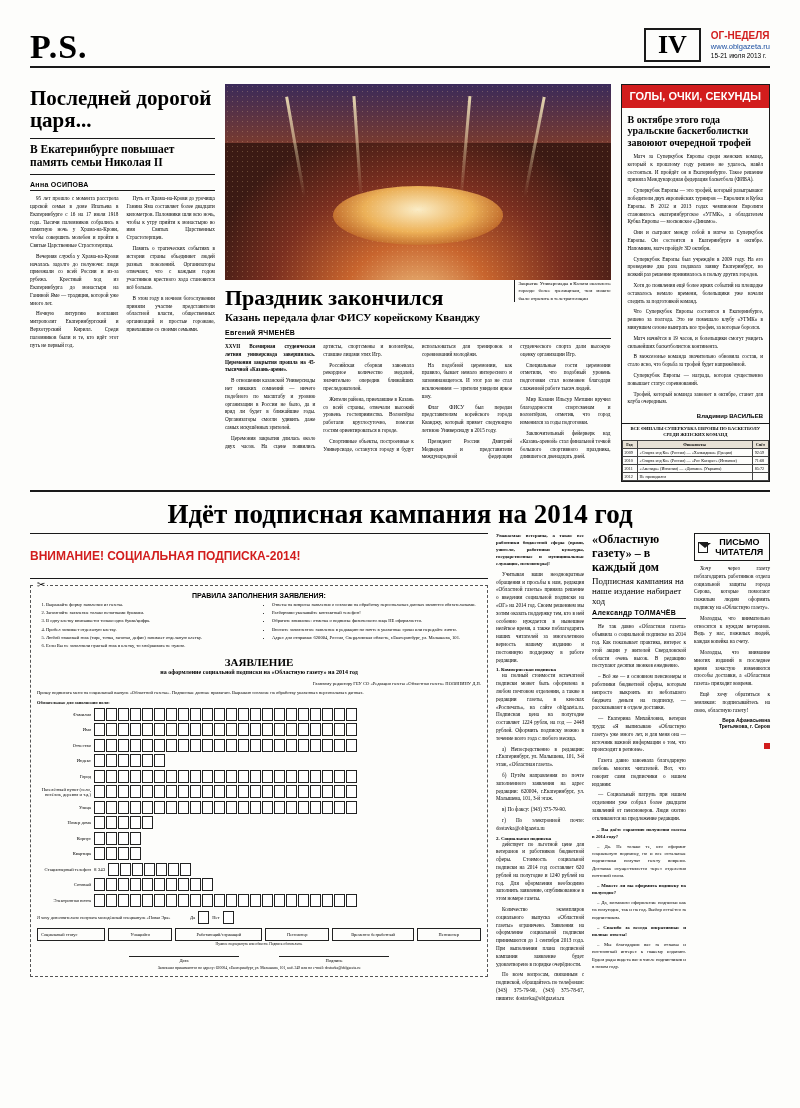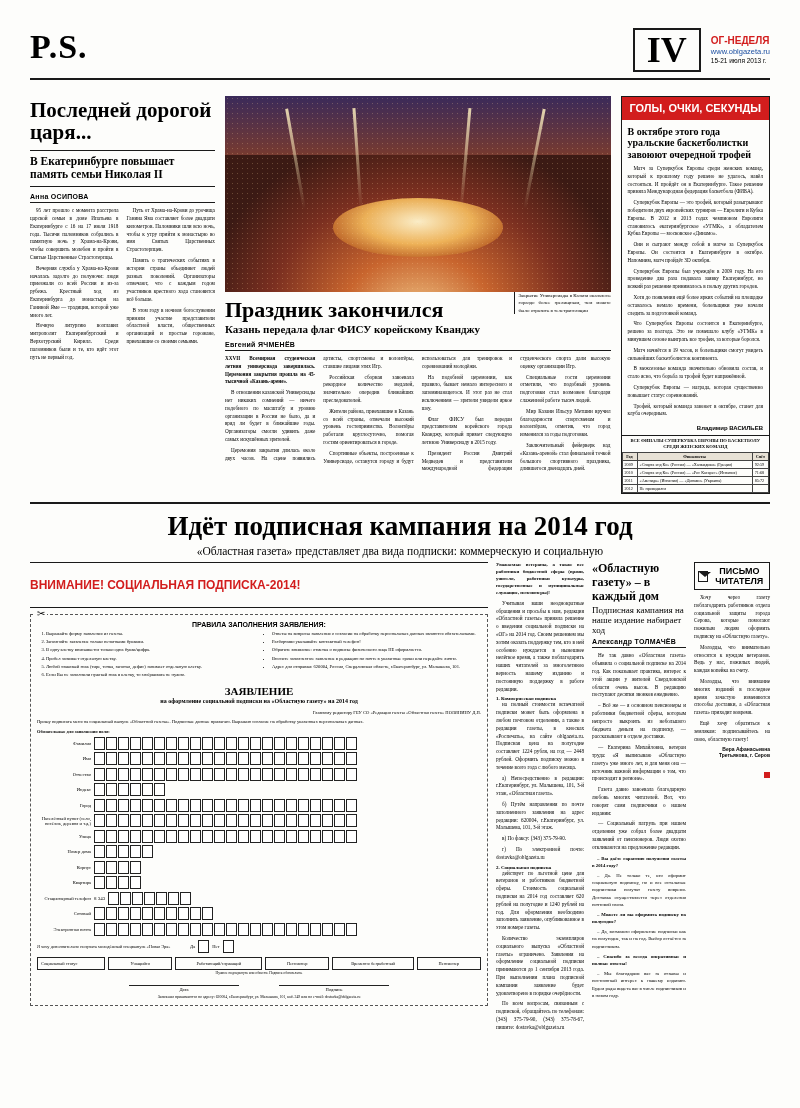--- a/index.html
+++ b/index.html
@@ -1,21 +1,21 @@
 <!DOCTYPE html>
 <html><head>
 <meta charset="utf-8">
 <style>
   html,body{margin:0;padding:0;background:#b9b9b9;}
   body{font-family:"Liberation Serif",serif;}
   .page{width:800px;height:1108px;background:#fdfdfb;position:relative;overflow:hidden;box-sizing:border-box;padding:28px 30px 10px 30px;}
-  .masthead{display:flex;align-items:flex-start;justify-content:space-between;border-bottom:2px solid #1a1a1a;padding-bottom:6px;}
+  .masthead{display:flex;align-items:flex-start;justify-content:space-between;border-bottom:2px solid #1a1a1a;}
   .ps-logo{font-family:"Liberation Serif",serif;font-size:34px;font-weight:bold;letter-spacing:1px;}
   .mast-right{display:flex;align-items:center;gap:10px;}
-  .roman{font-family:"Liberation Serif",serif;font-size:36px;font-weight:bold;border:2px solid #1a1a1a;padding:2px 12px;line-height:1;}
+  .roman{font-family:"Liberation Serif",serif;font-size:26px;font-weight:bold;border:2px solid #1a1a1a;padding:2px 12px;line-height:1;}
   .mast-brand{font-size:9px;line-height:1.35;}
   .mast-brand .b1{font-weight:bold;font-size:10px;color:#d21d1d;font-family:"Liberation Sans",sans-serif;}
   .mast-brand .b2{color:#1c4fa1;font-size:7.5px;font-family:"Liberation Sans",sans-serif;}
   .mast-brand .b3{font-size:6.5px;font-family:"Liberation Sans",sans-serif;}
 
   .top{display:flex;gap:10px;margin-top:16px;}
   .col-left{width:188px;}
   .col-mid{width:392px;}
   .col-right{width:152px;}
 
@@ -193,21 +193,20 @@
           </tr>
         </tbody>
           </table>
       </div>
     </div>
   </div>
 
   <div class="rule"></div>
 
   <div class="bigtitle">Идёт подписная кампания на 2014 год</div>
-  <div class="biglead">«Областная газета» представляет два вида подписки: коммерческую и социальную</div>
 
   <div class="lower">
 
     <div style="width:458px;">
       <div class="attn">ВНИМАНИЕ! СОЦИАЛЬНАЯ ПОДПИСКА-2014!</div>
       <div class="form">
         <span class="scissors">✂</span>
         <div class="rules-h">ПРАВИЛА ЗАПОЛНЕНИЯ ЗАЯВЛЕНИЯ:</div>
         <div class="two">
           <ol class="rules" style="flex:1;margin:0;padding-left:9px;">

